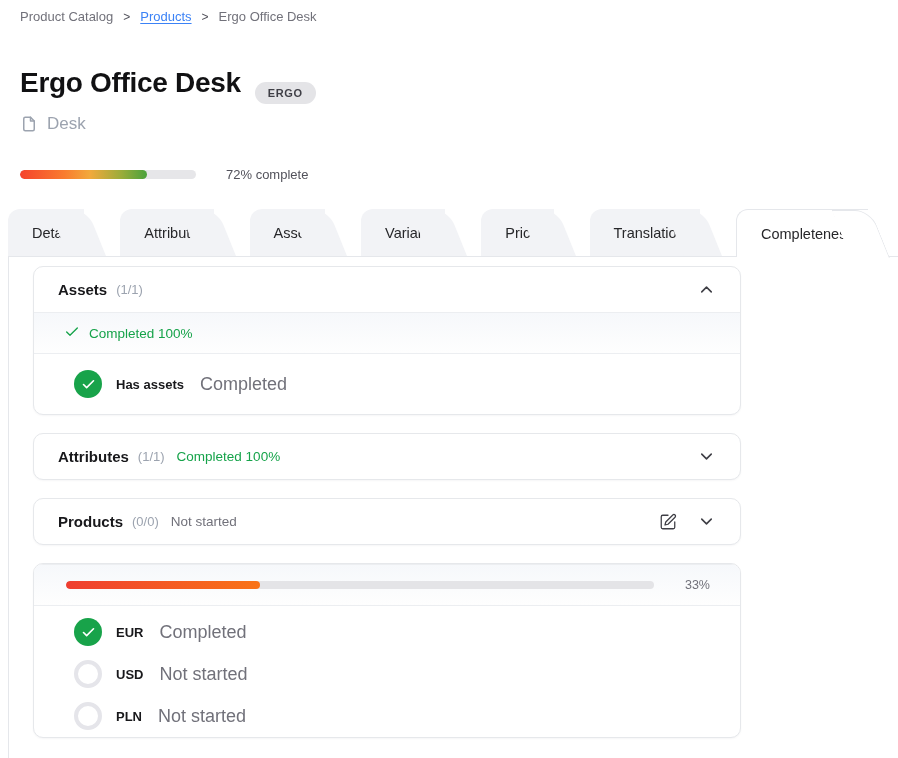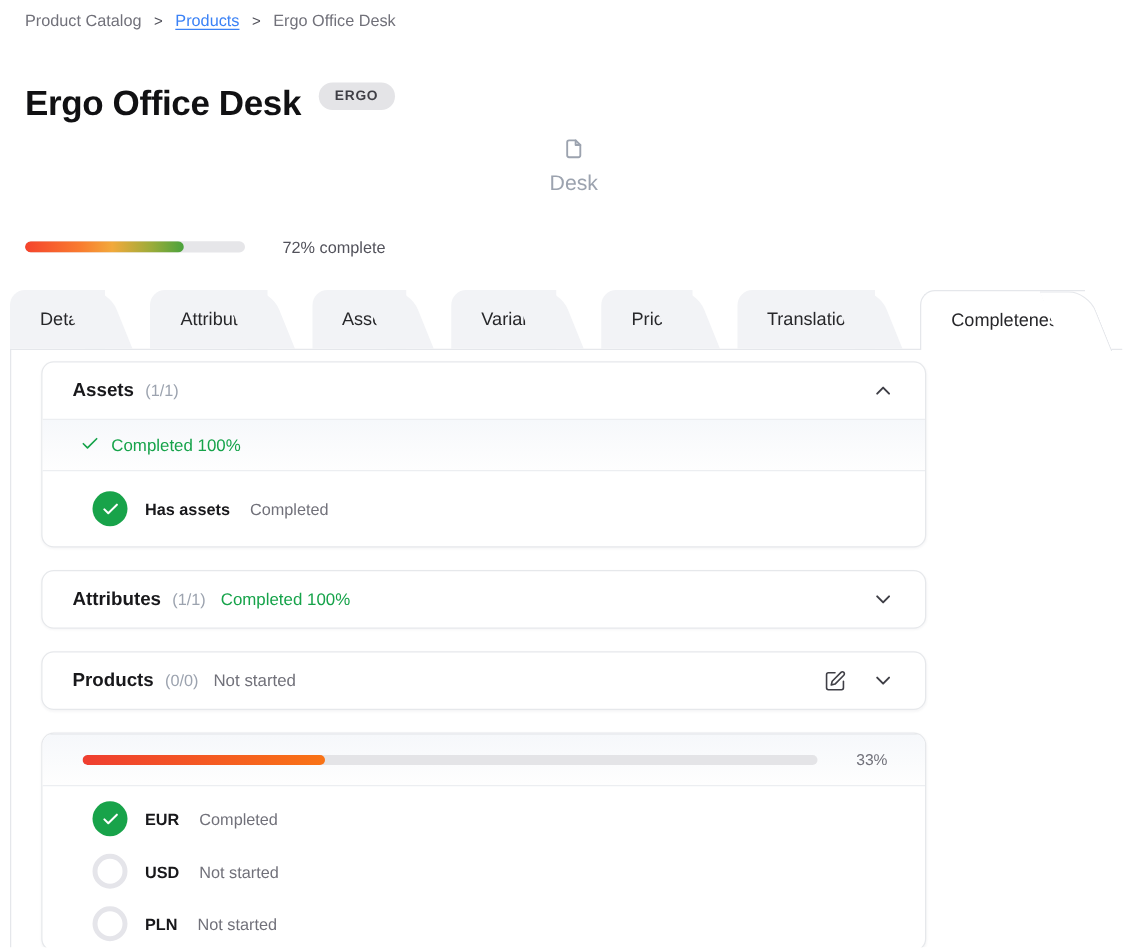--- a/index.html
+++ b/index.html
@@ -10,22 +10,22 @@
   
   .breadcrumb { display:flex; align-items:center; gap:10px; padding:9px 0 0 20px; font-size:13px; color:#71717a; }
   .crumb { color:#71717a; }
   .crumb.link { color:#3b82f6; text-decoration:underline; text-underline-offset:2px; cursor:pointer; }
   .crumb-sep { color:#52525b; font-size:12px; }
 
   
   .title-row { display:flex; align-items:flex-start; gap:14px; margin:42px 0 0 20px; }
   .page-title { font-size:28px; font-weight:800; letter-spacing:-0.3px; color:#111113; line-height:34px; }
   .badge { background:#e4e4e7; color:#3f3f46; font-size:11px; font-weight:700; letter-spacing:.6px;
-    padding:5px 13px; border-radius:999px; margin-top:0; }
-  .family-row { display:flex; align-items:center; gap:9px; margin:10px 0 0 20px; color:#9ca3af; font-size:17px;flex-direction:column; }
+    padding:5px 13px; border-radius:999px; margin-top:16px; }
+  .family-row { display:flex; align-items:center; gap:9px; margin:10px 0 0 20px; color:#9ca3af; font-size:17px; }
   .family-row svg { display:block; }
 
   
   .progress-row { display:flex; align-items:center; gap:30px; margin:33px 0 0 20px; }
   .pbar { width:176px; height:9px; border-radius:6px; background:#e6e6e9; overflow:hidden; position:relative; }
   .pbar .fill { height:100%; border-radius:6px;
     background:linear-gradient(90deg,#f5432c 0%,#f97c2f 35%,#f2a93b 55%,#9aac3a 80%,#4aa23c 100%); }
   .pbar-label { font-size:13px; color:#52525b; }
 
   
@@ -60,21 +60,21 @@
 
   .summary-row { display:flex; align-items:center; gap:9px; height:40px; padding:0 24px 0 30px;
     background:linear-gradient(180deg,#f6f8fb 0%,#fefefe 100%); font-size:13.5px; color:#16a34a; font-weight:500; }
 
   .item-row { display:flex; align-items:center; padding:0 24px 0 40px; height:42px; }
   .item-row.tall { height:60px; }
   .state-icon { width:28px; height:28px; border-radius:50%; flex:0 0 28px; display:flex; align-items:center; justify-content:center; }
   .state-icon.completed { background:#18a34a; }
   .state-icon.not-started { background:#fff; border:4px solid #e5e5ea; }
   .item-name { font-size:13px; font-weight:700; color:#18181b; margin-left:14px; }
-  .item-status { font-size:13px; color:#71717a; margin-left:16px; }
+  .item-status { font-size:18px; color:#71717a; margin-left:16px; }
 
   .price-progress-row { display:flex; align-items:center; height:40px; padding:0 30px 0 32px;
     background:linear-gradient(180deg,#f6f8fb 0%,#fefefe 100%); }
   .pbar2 { flex:1; height:8px; border-radius:5px; background:#e4e4e7; overflow:hidden; }
   .pbar2 .fill { height:100%; border-radius:5px; background:linear-gradient(90deg,#ef3e30 0%,#f97316 100%); }
   .pbar2-label { font-size:12.5px; color:#71717a; margin-left:28px; width:28px; text-align:right; }
 
   svg { flex:0 0 auto; }
 </style>
 </head>

